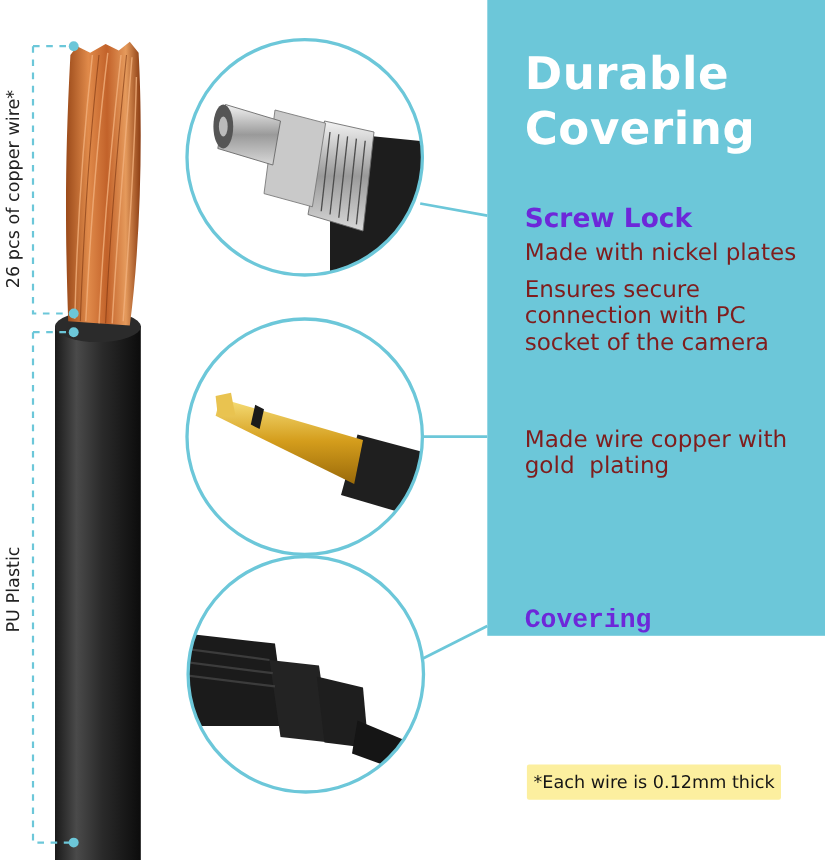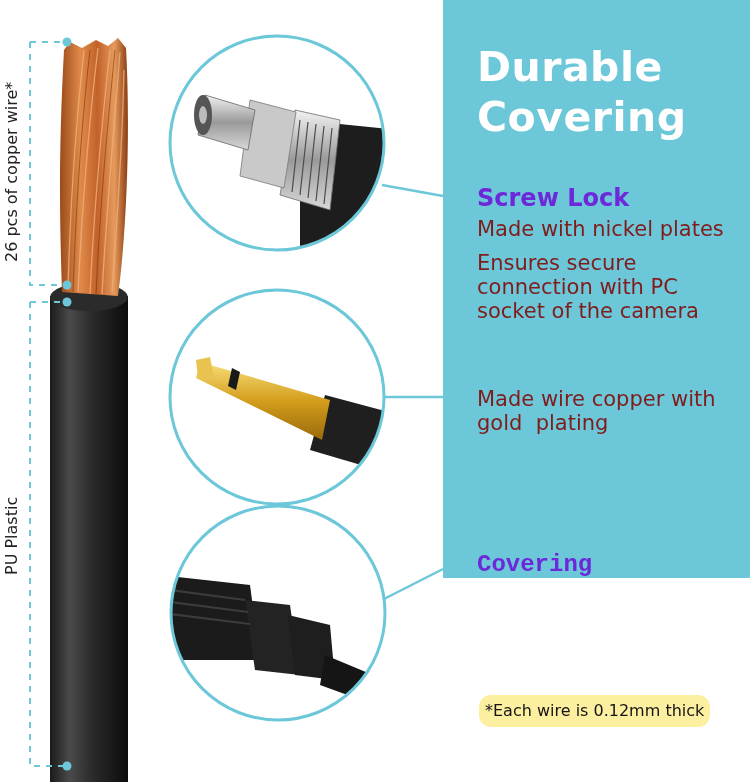--- a/index.html
+++ b/index.html
@@ -5,21 +5,21 @@
   html, body { margin:0; padding:0; }
   body { width:750px; height:782px; position:relative; overflow:hidden; background:#ffffff;
          font-family:"DejaVu Sans", sans-serif; }
   .panel { position:absolute; left:443px; top:0; width:307px; height:578px; background:#6cc7d9; }
   .title { position:absolute; left:34px; top:42px; color:#ffffff; font-weight:bold;
            font-size:41px; line-height:50px; letter-spacing:0.5px; }
   .feature { position:absolute; left:34px; color:#111; }
   .feature h2 { margin:0; font-size:24px; line-height:30px; font-weight:bold; color:#6d28d9; }
   .feature p { margin:0; font-size:21px; line-height:24px; color:#7f1d1d; }
   .feature p + p { margin-top:10px; }
-  .note { position:absolute; left:36px; top:695px; background:#fcef9f; border-radius:12px;
+  .note { position:absolute; left:36px; top:695px; background:#fcef9f; border-radius:2px;
           padding:6px 6px; font-size:16px; line-height:20px; color:#151515; white-space:nowrap;text-align:center; }
   svg.art { position:absolute; left:0; top:0; }
   .vlabel { position:absolute; font-size:16px; color:#222; white-space:nowrap;
             transform-origin:left top; transform:rotate(-90deg); }
 </style>
 </head>
 <body>
 
 <svg class="art" width="750" height="782" viewBox="0 0 750 782">
   <defs>

